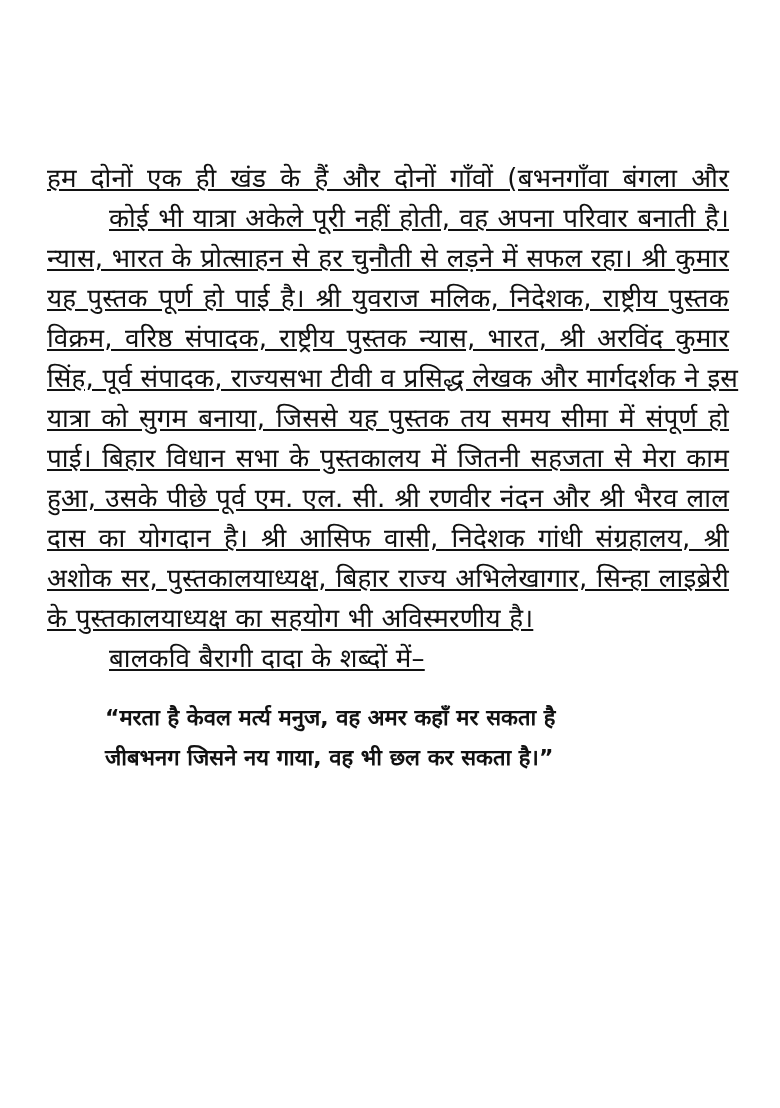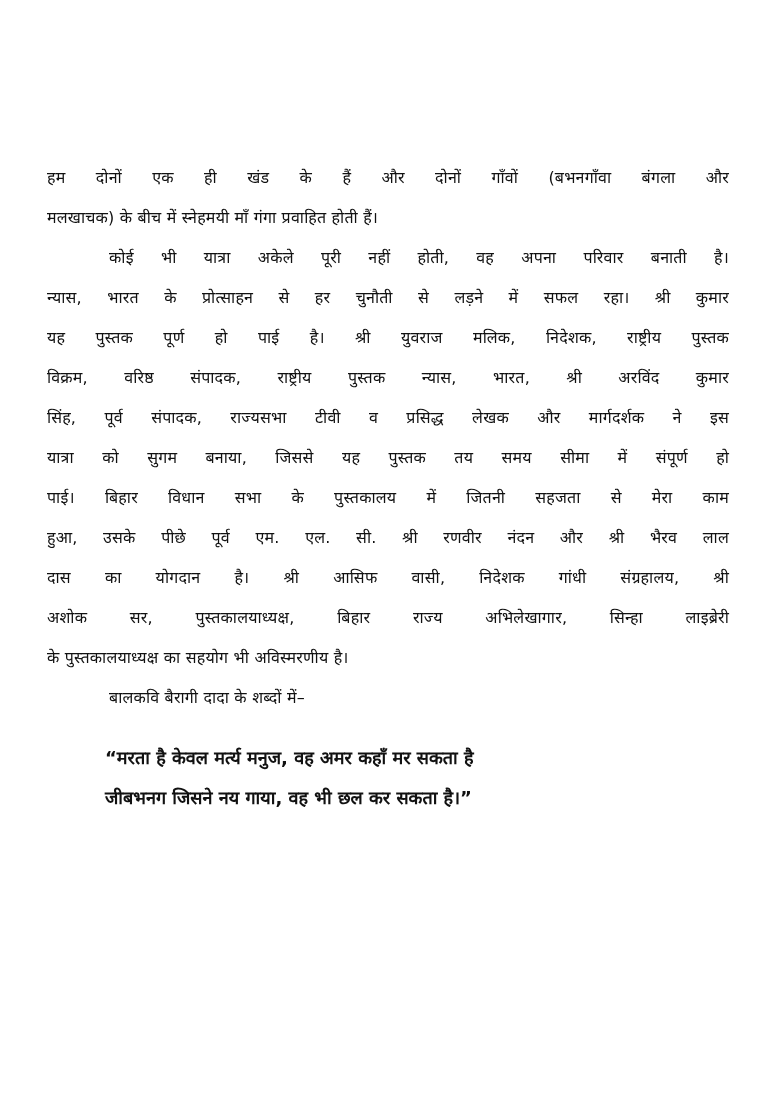--- a/index.html
+++ b/index.html
@@ -17,52 +17,52 @@
     }
     .page {
       position: absolute;
       left: 47px;
       top: 158px;
       width: 682px;
     }
     .line {
       height: 40px;
       line-height: 40px;
-      font-size: 16px;
+      font-size: 26px;
       white-space: nowrap;
       text-align: justify;
       text-align-last: justify;
       letter-spacing: 0.2px;
+      text-decoration: underline;
     }
     .line.last {
       text-align-last: left;
     }
     .line.indent {
       padding-left: 62px;
     }
     .quote {
       margin-top: 20px;
     }
     .quote .qline {
       height: 40px;
       line-height: 40px;
-      font-size: 18px;
+      font-size: 22px;
       font-weight: bold;
       padding-left: 58px;
       white-space: nowrap;
     }
   </style>
 </head>
 <body>
 
 <div class="page">
 
   <div>
     <div class="line">हम दोनों एक ही खंड के हैं और दोनों गाँवों (बभनगाँवा बंगला और</div>
-    <div class="line last">मलखाचक) के बीच में स्नेहमयी माँ गंगा प्रवाहित होती हैं।</div>
   </div>
 
   <div>
     <div class="line indent">कोई भी यात्रा अकेले पूरी नहीं होती, वह अपना परिवार बनाती है।</div>
     <div class="line">न्यास, भारत के प्रोत्साहन से हर चुनौती से लड़ने में सफल रहा। श्री कुमार</div>
     <div class="line">यह पुस्तक पूर्ण हो पाई है। श्री युवराज मलिक, निदेशक, राष्ट्रीय पुस्तक</div>
     <div class="line">विक्रम, वरिष्ठ संपादक, राष्ट्रीय पुस्तक न्यास, भारत, श्री अरविंद कुमार</div>
     <div class="line">सिंह, पूर्व संपादक, राज्यसभा टीवी व प्रसिद्ध लेखक और मार्गदर्शक ने इस</div>
     <div class="line">यात्रा को सुगम बनाया, जिससे यह पुस्तक तय समय सीमा में संपूर्ण हो</div>
     <div class="line">पाई। बिहार विधान सभा के पुस्तकालय में जितनी सहजता से मेरा काम</div>

